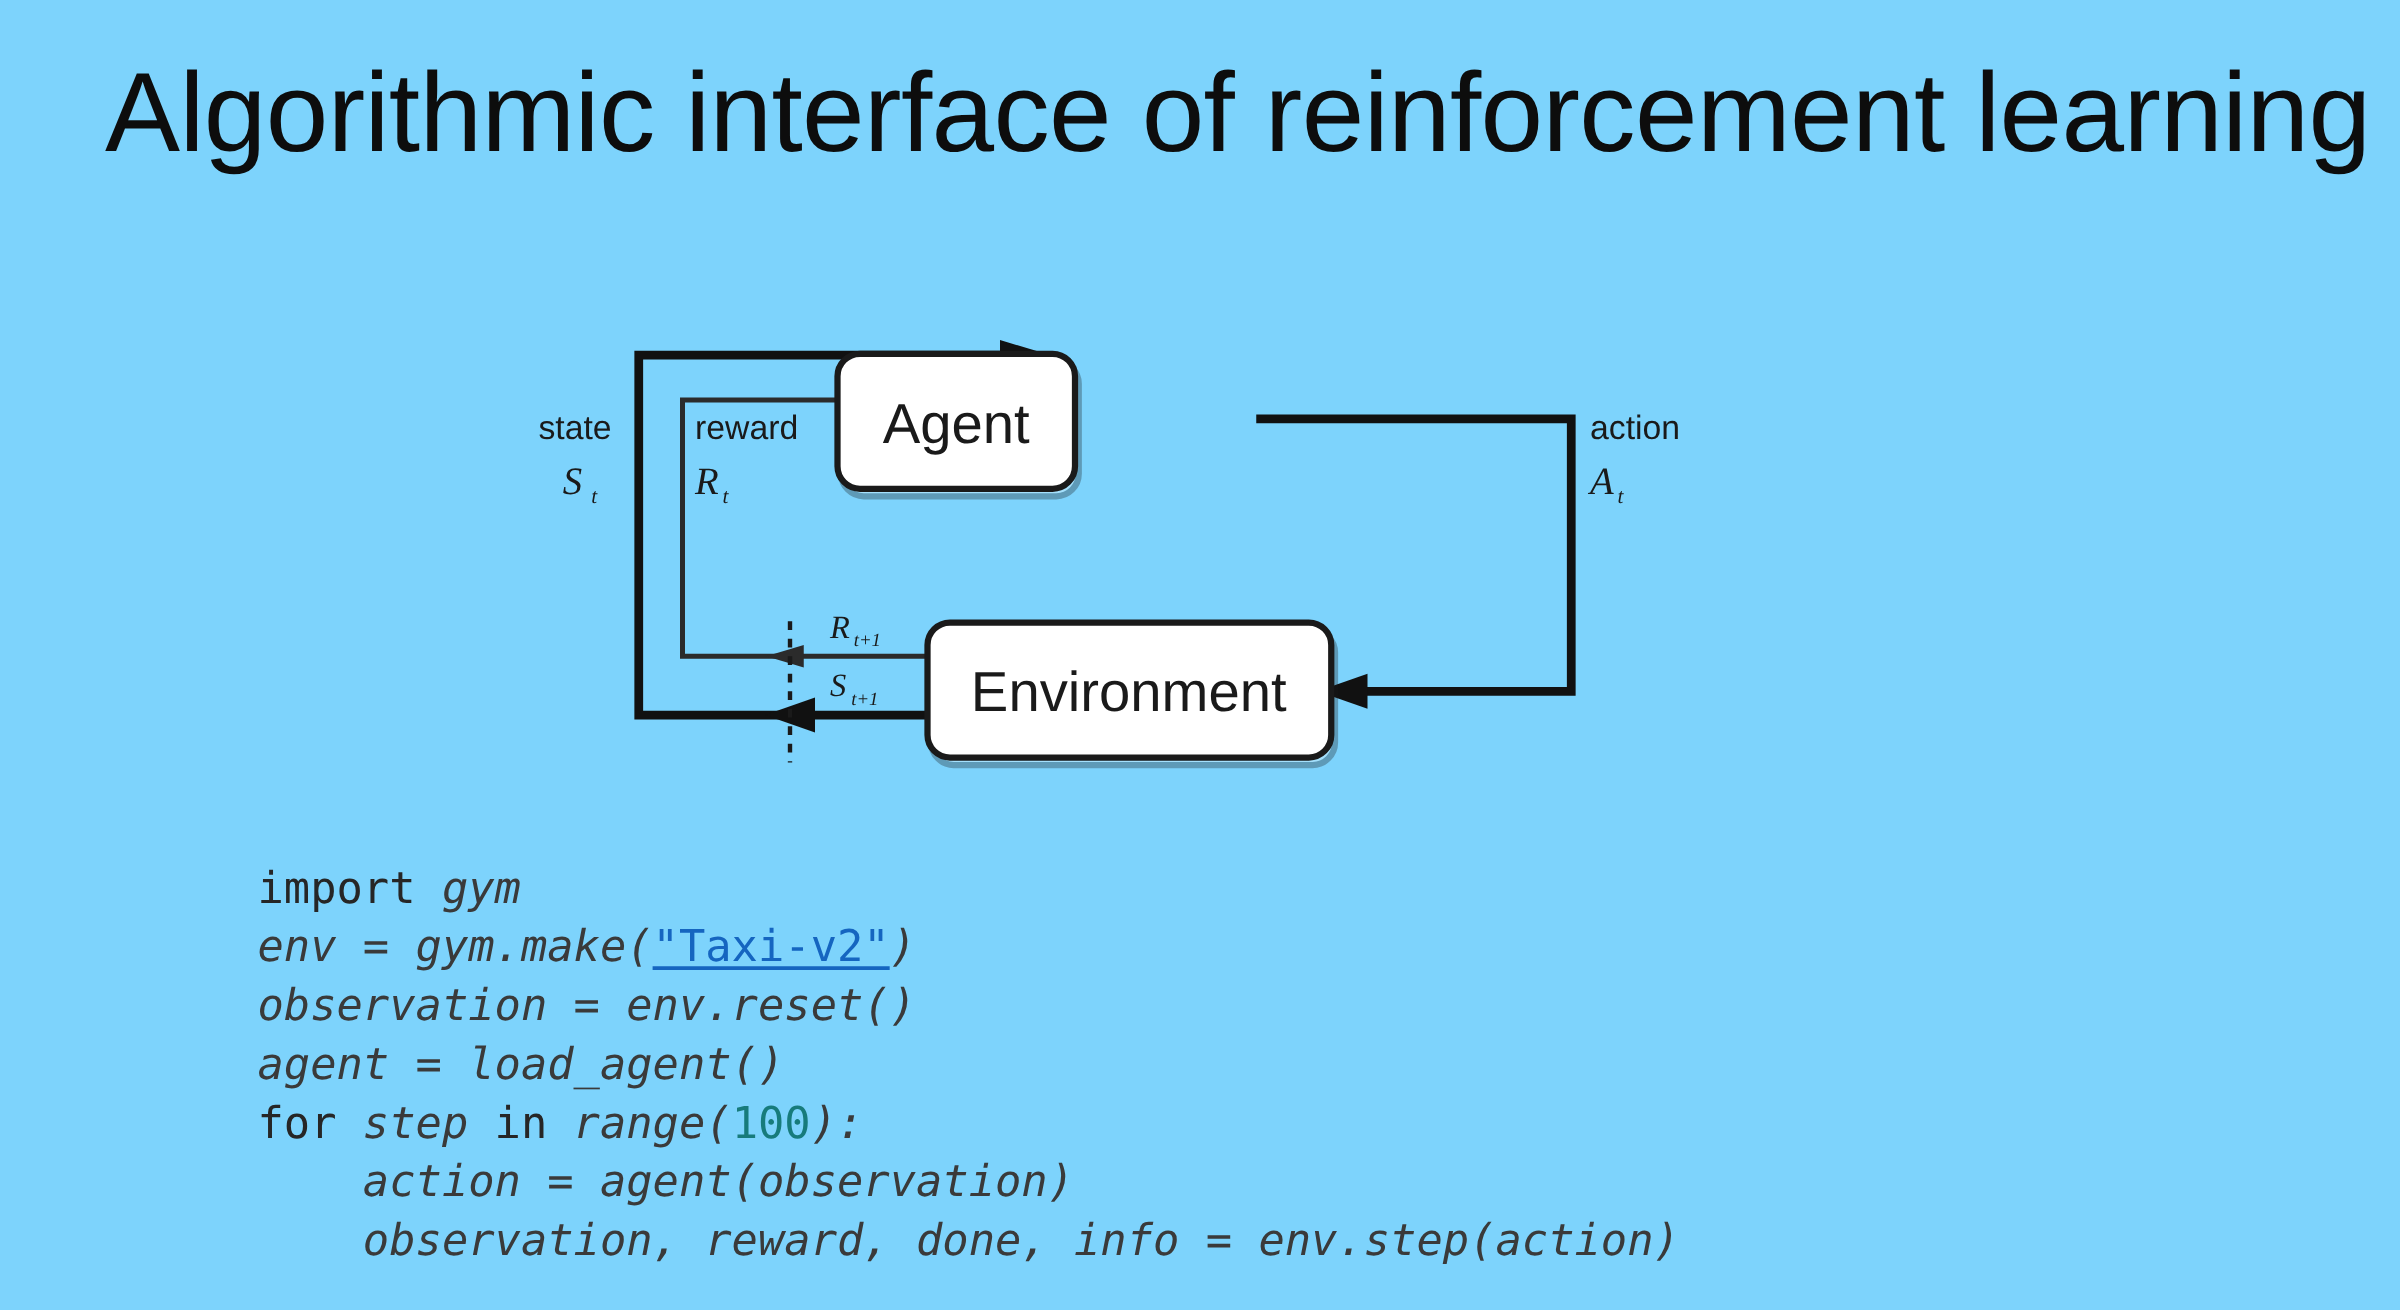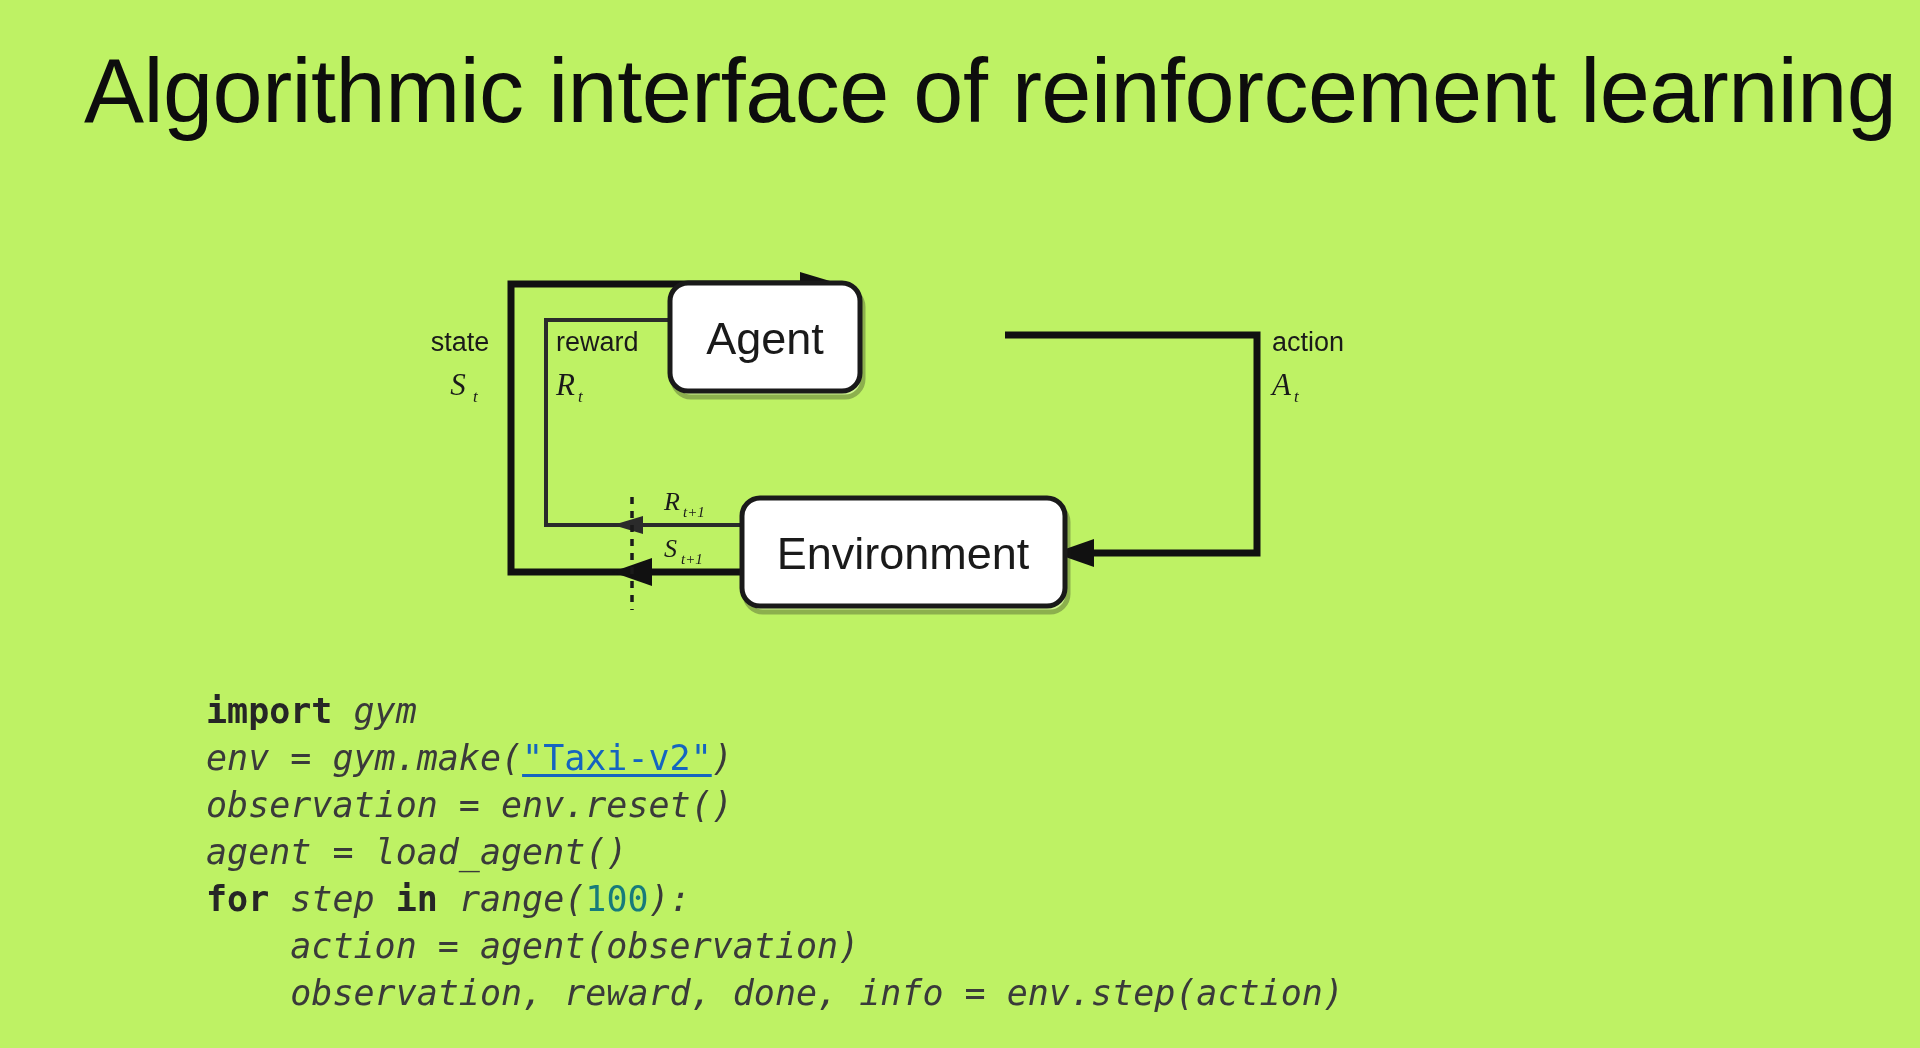--- a/index.html
+++ b/index.html
@@ -16,21 +16,21 @@
     color: #000000;
     position: relative;
   }
 
   #slide {
     position: absolute;
     left: 0;
     top: 0;
     width: 1920px;
     height: 1048px;
-    background: #bef264;
+    background: #7dd3fc;
   }
 
   
   #slide-title {
     position: absolute;
     left: 84px;
     top: 36px;
     width: 1800px;
     height: 110px;
     font-family: "Liberation Sans", sans-serif;
@@ -97,21 +97,21 @@
     top: 688px;
     width: 1500px;
     font-family: "DejaVu Sans Mono", "Liberation Mono", monospace;
     font-size: 35px;
     line-height: 47px;
     color: #3a3a3a;
     white-space: pre;
     letter-spacing: 0px;
   }
   #code-block .ln { display: block; height: 47px; }
-  .tok-kw   { font-weight: bold; color: #262626; }
+  .tok-kw   { font-weight: normal; color: #262626; }
   .tok-plain{ color: #3a3a3a; font-style: italic; }
   .tok-num  { color: #177b7b; }
   .tok-link {
     color: #1565c0;
     text-decoration: underline;
     text-underline-offset: 4px;
   }
 </style>
 </head>
 <body>

